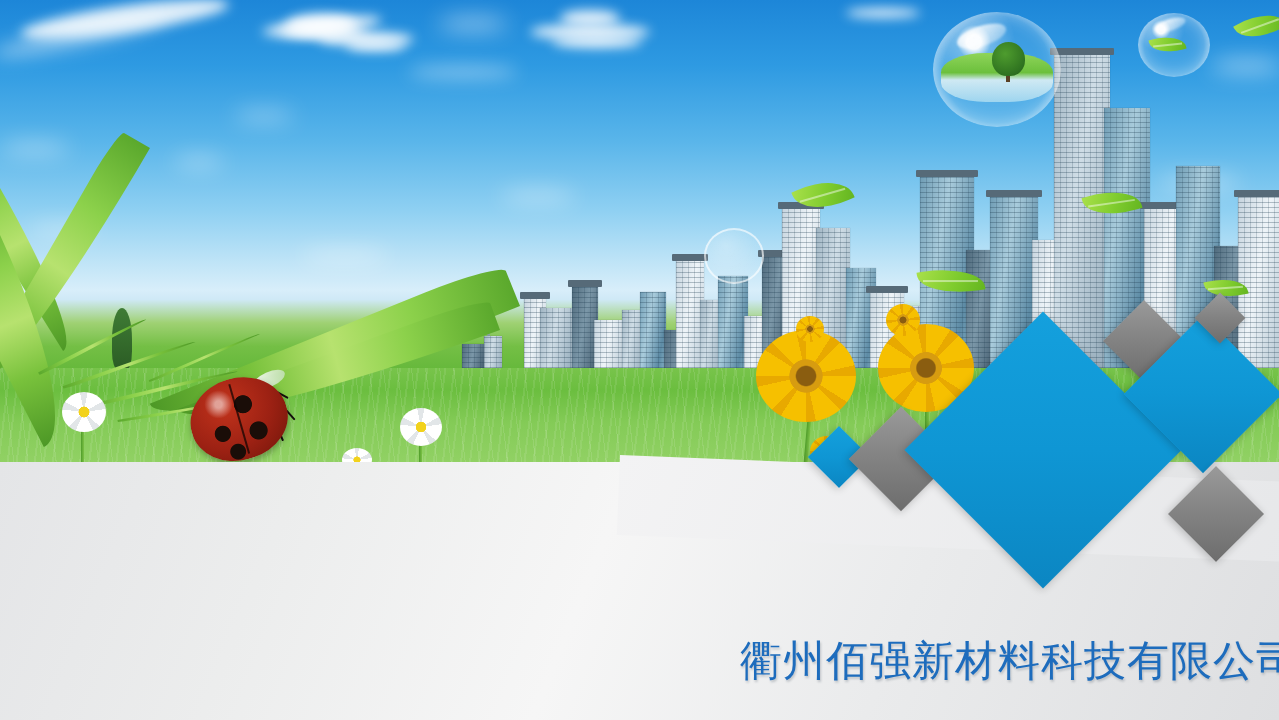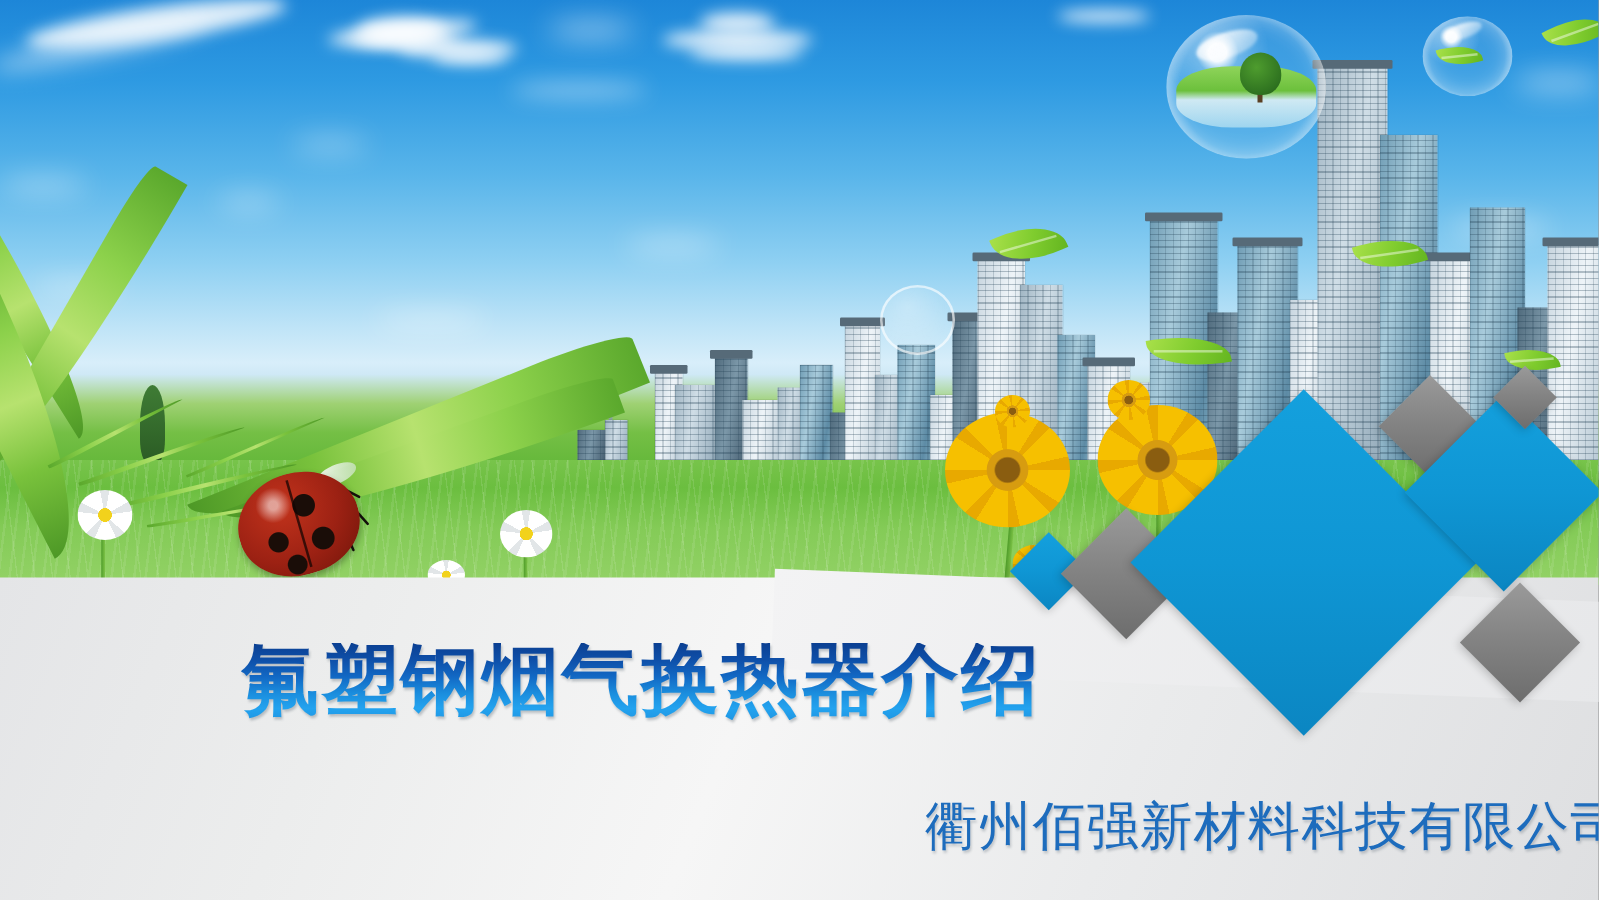--- a/index.html
+++ b/index.html
@@ -484,17 +484,16 @@
   <div class="panel-slant"></div>
 
   <div class="dia blue shadow" style="left:817px;  top:435px; width:44px;  height:44px;"></div>
   <div class="dia gray shadow" style="left:864px;  top:422px; width:74px;  height:74px;"></div>
   <div class="dia blue shadow" style="left:945px;  top:352px; width:196px; height:196px;"></div>
   <div class="dia gray shadow" style="left:1115px; top:312px; width:58px;  height:58px;"></div>
   <div class="dia blue shadow" style="left:1147px; top:338px; width:112px; height:112px;"></div>
   <div class="dia gray shadow" style="left:1202px; top:300px; width:36px;  height:36px;"></div>
   <div class="dia gray shadow" style="left:1182px; top:480px; width:68px;  height:68px;"></div>
 
-  <div class="title">氟塑钢烟气换热器介绍</div>
 
   <div class="subtitle">衢州佰强新材料科技有限公司</div>
 
 </div>
 
 </body></html>

